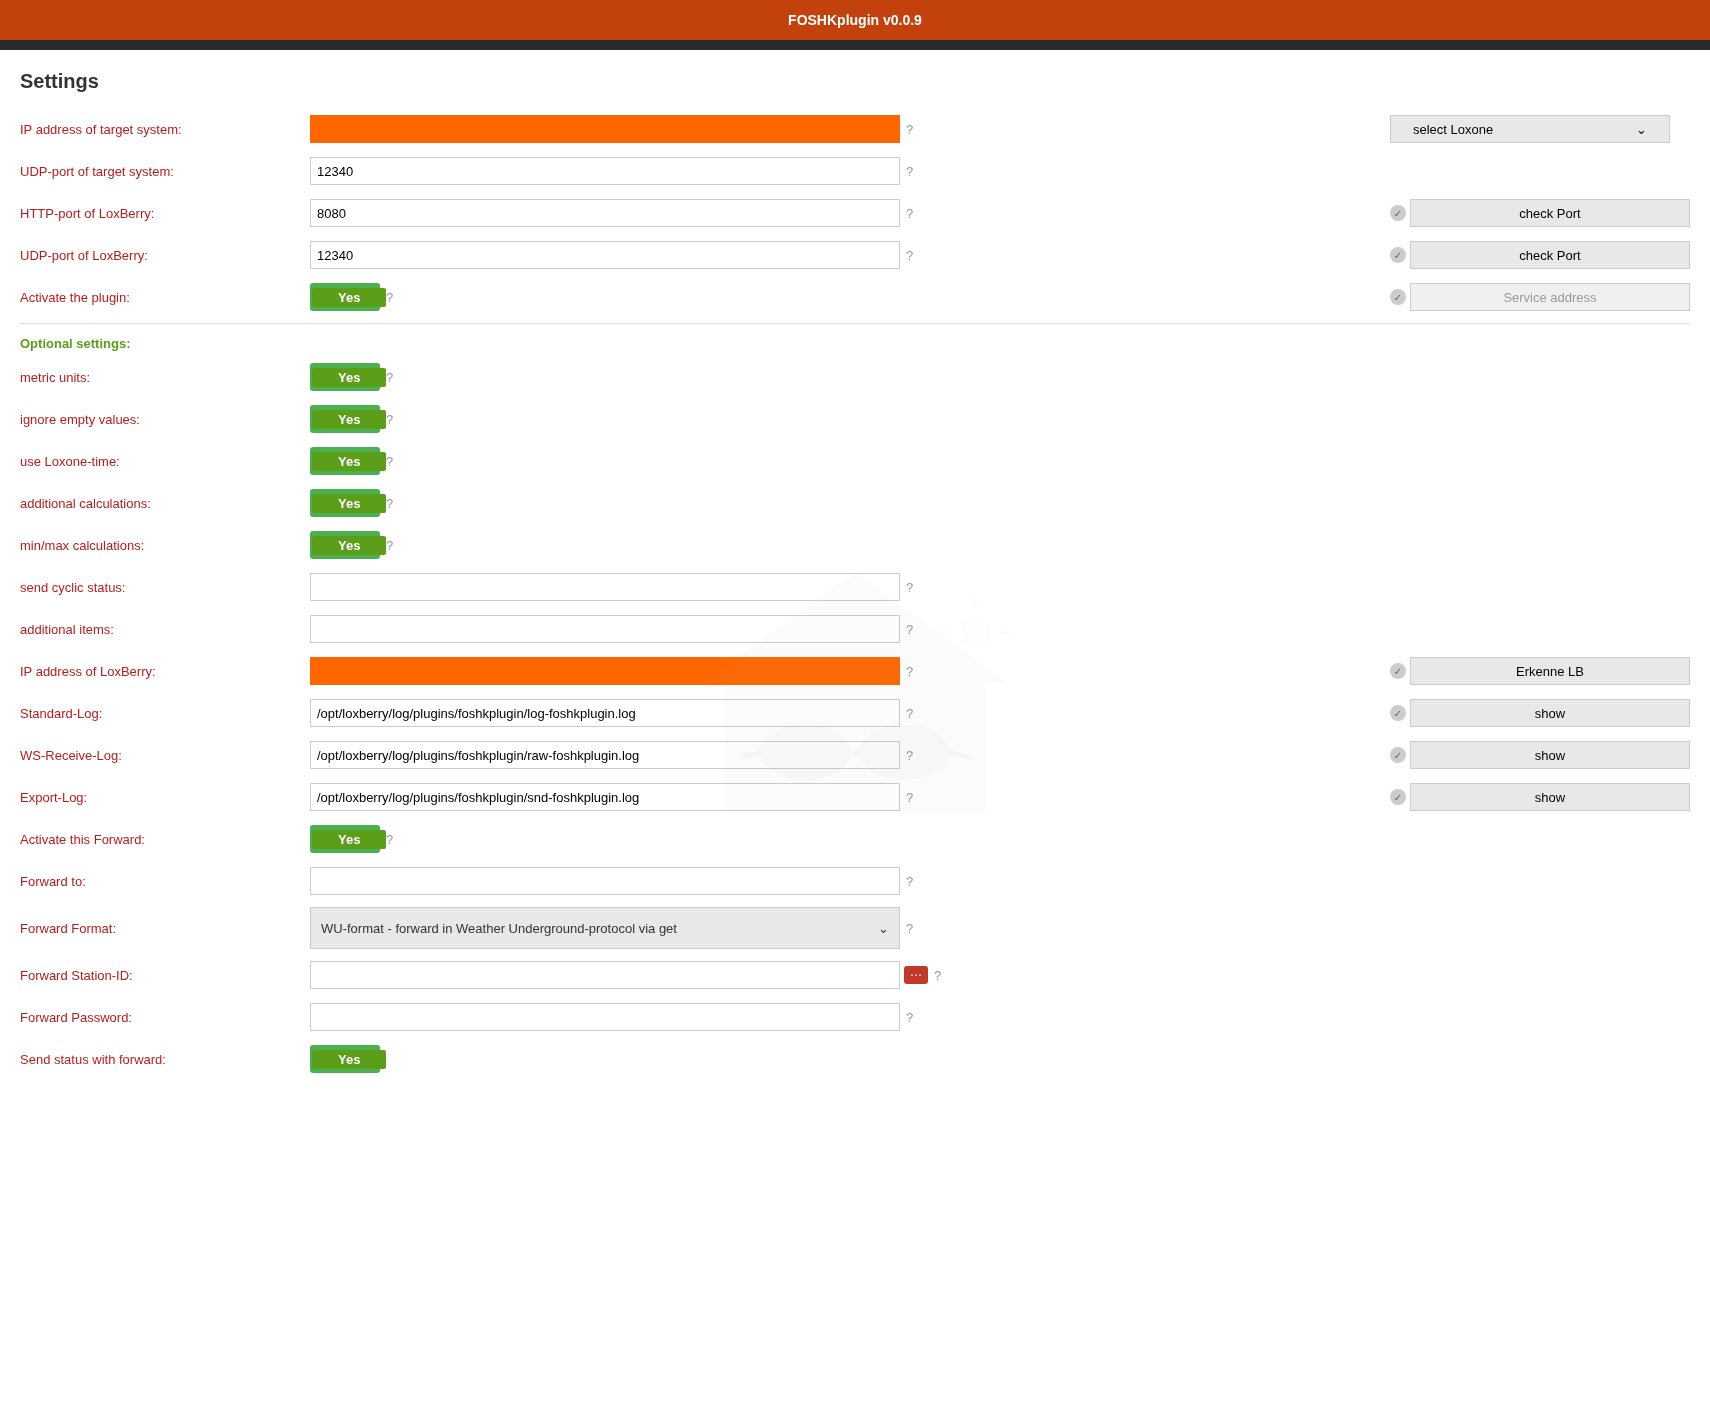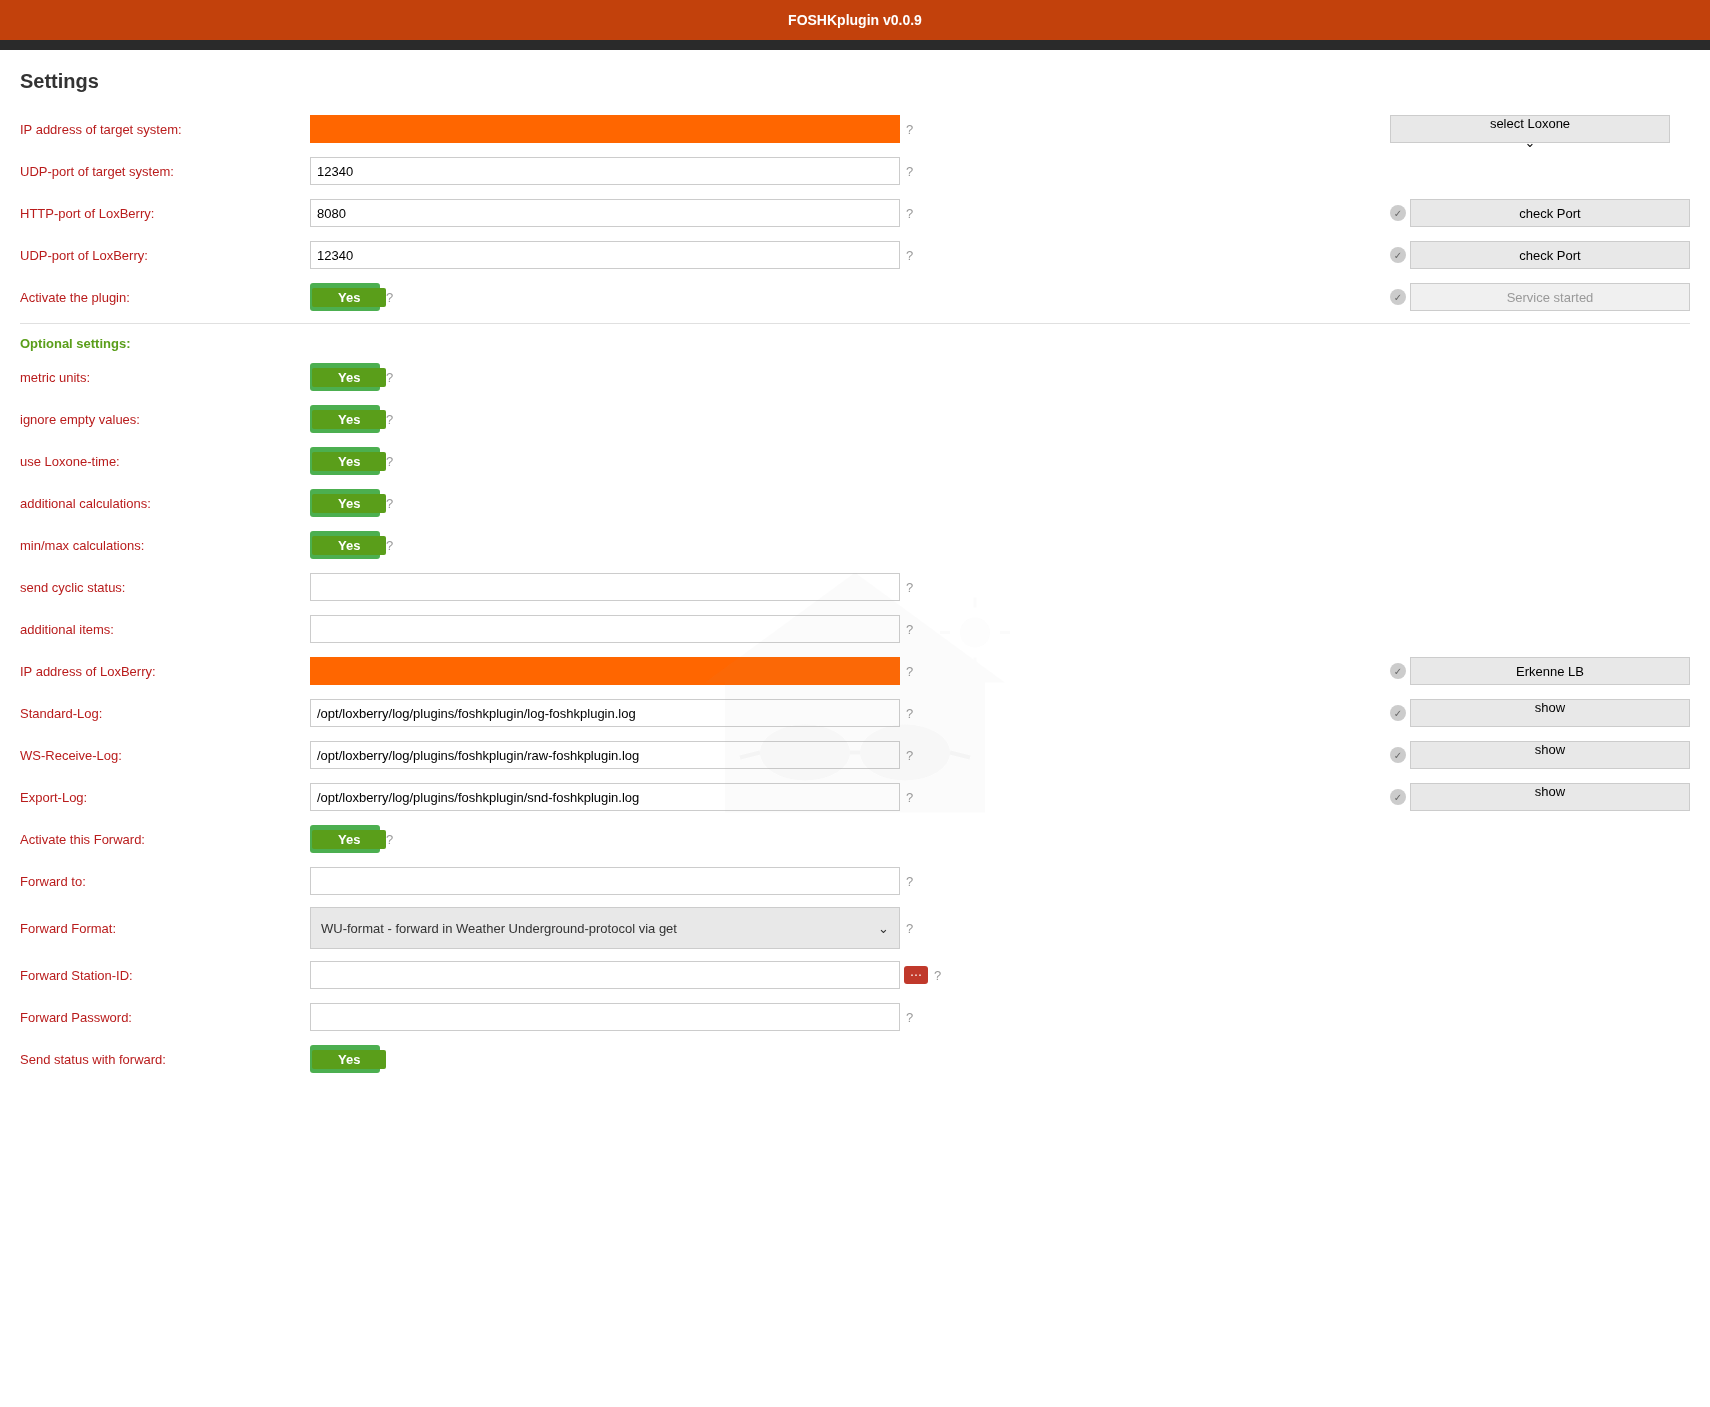--- a/index.html
+++ b/index.html
@@ -77,35 +77,35 @@
     .btn {
       height: 28px;
       border: 1px solid #ccc;
       background: #e8e8e8;
       font-size: 13px;
       cursor: pointer;
       padding: 0 22px;
       display: flex;
       align-items: center;
       gap: 4px;
-      flex-direction: column;
     }
 
     .btn-select {
       min-width: 280px;
       justify-content: space-between;
     }
 
     .btn-action {
       min-width: 280px;
       justify-content: center;
     }
 
     .btn-show {
       min-width: 280px;
+      justify-content: center;
     }
 
     .check-icon {
       display: inline-block;
       width: 16px;
       height: 16px;
       background: #ccc;
       border-radius: 50%;
       flex-shrink: 0;
       display: flex;
@@ -292,21 +292,21 @@
     <div class="form-control-wrap">
       <div class="toggle-wrap">
         <span class="toggle-yes">Yes</span>
         <div class="toggle-knob"></div>
       </div>
       <span class="help-icon">?</span>
     </div>
     <div class="right-section">
       <div class="check-icon">✓</div>
       <button class="btn service-started-btn btn-action">
-        <span>Service started</span>
+        <span>Service address</span>
       </button>
     </div>
   </div>
 
   <hr class="divider">
 
   <div class="section-label">Optional settings:</div>
 
   <div class="form-row">
     <div class="form-label">metric units:</div>

